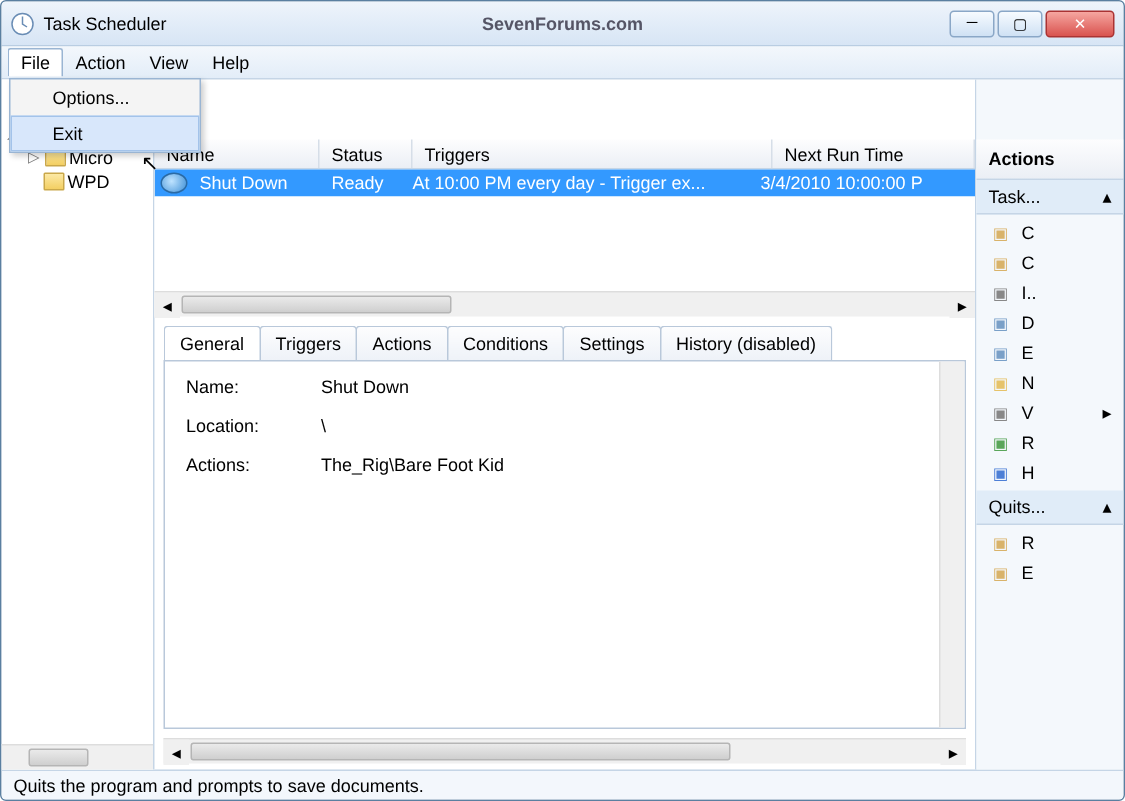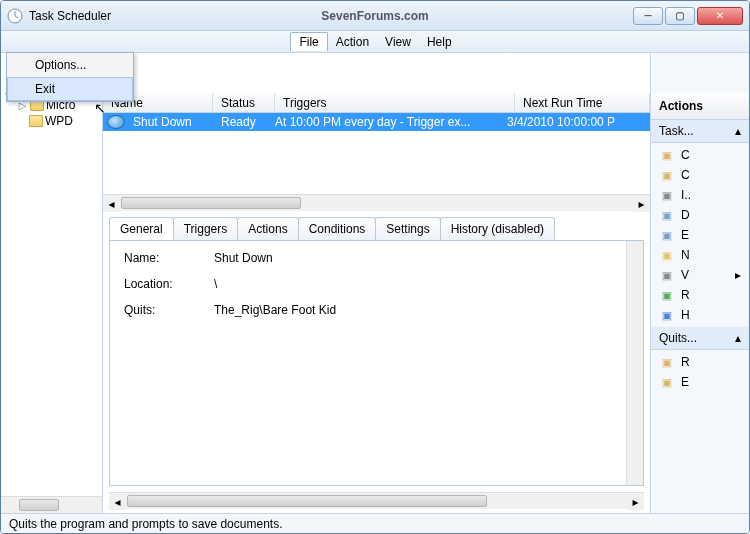--- a/index.html
+++ b/index.html
@@ -4,21 +4,21 @@
 <style>
 *{box-sizing:border-box;margin:0;padding:0;font-family:"Segoe UI",Tahoma,sans-serif;font-size:12px;color:#000;}
 body{background:#fff;width:750px;height:534px;overflow:hidden;border:1px solid #5a7fa0;border-radius:4px;}
 .titlebar{height:30px;background:linear-gradient(#eef4fb,#d7e5f5);display:flex;align-items:center;padding:0 6px;border-bottom:1px solid #b9cde2;position:relative;}
 .titlebar .appicon{width:16px;height:16px;margin-right:6px;}
 .titlebar .title{flex:0 0 auto;font-size:12px;}
 .titlebar .center{position:absolute;left:50%;transform:translateX(-50%);font-weight:bold;color:#556;}
 .winbtns{margin-left:auto;display:flex;gap:2px;}
 .winbtn{width:30px;height:18px;border:1px solid #8aa7c7;border-radius:3px;background:linear-gradient(#f7fbff,#cfe1f4);display:flex;align-items:center;justify-content:center;font-size:10px;}
 .winbtn.close{background:linear-gradient(#f6a6a0,#d9534f);border-color:#a33;color:#fff;width:46px;}
-.menubar{height:22px;background:linear-gradient(#f3f7fc,#e3edf8);display:flex;align-items:center;padding:0 4px;border-bottom:1px solid #c5d5e6;position:relative;justify-content:center;}
+.menubar{height:22px;background:linear-gradient(#f3f7fc,#e3edf8);display:flex;align-items:center;padding:0 4px;border-bottom:1px solid #c5d5e6;position:relative;}
 .menuitem{padding:2px 8px;cursor:default;}
 .menuitem.active{background:#fff;border:1px solid #9ab5d3;border-bottom:none;border-radius:2px 2px 0 0;}
 .dropdown{position:absolute;top:52px;left:6px;width:128px;background:#f4f4f4;border:1px solid #9ab5d3;box-shadow:2px 2px 4px rgba(0,0,0,.2);z-index:20;}
 .dropdown .dditem{padding:5px 12px 5px 28px;cursor:default;}
 .dropdown .dditem.hover{background:#d8e7fb;border:1px solid #a3c3ea;padding:4px 11px 4px 27px;}
 .cursor{position:absolute;top:100px;left:94px;z-index:30;font-size:14px;}
 .body{display:flex;height:460px;}
 .tree{width:102px;border-right:1px solid #c5d5e6;padding:28px 2px 2px 2px;background:#fff;position:relative;}
 .tree-row{display:flex;align-items:center;gap:2px;padding:1px 0;white-space:nowrap;overflow:hidden;}
 .tree-row .tw{width:11px;text-align:center;color:#7a7a7a;font-size:10px;}
@@ -134,21 +134,21 @@
     <div class="tabbody">
       <div class="field">
           <span class="lbl">Name:</span>
           <span>Shut Down</span>
         </div>
       <div class="field">
           <span class="lbl">Location:</span>
           <span>\</span>
         </div>
       <div class="field">
-          <span class="lbl">Quits:</span>
+          <span class="lbl">Actions:</span>
           <span>The_Rig\Bare Foot Kid</span>
         </div>
       <div class="vscroll"></div>
     </div>
     <div class="hscroll" style="position:relative;margin:0 6px 4px 6px">
         <span class="arr" style="left:0">◂</span>
         <div class="thumb" style="width:360px"></div>
         <span class="arr" style="right:0">▸</span>
       </div>
   </div>

